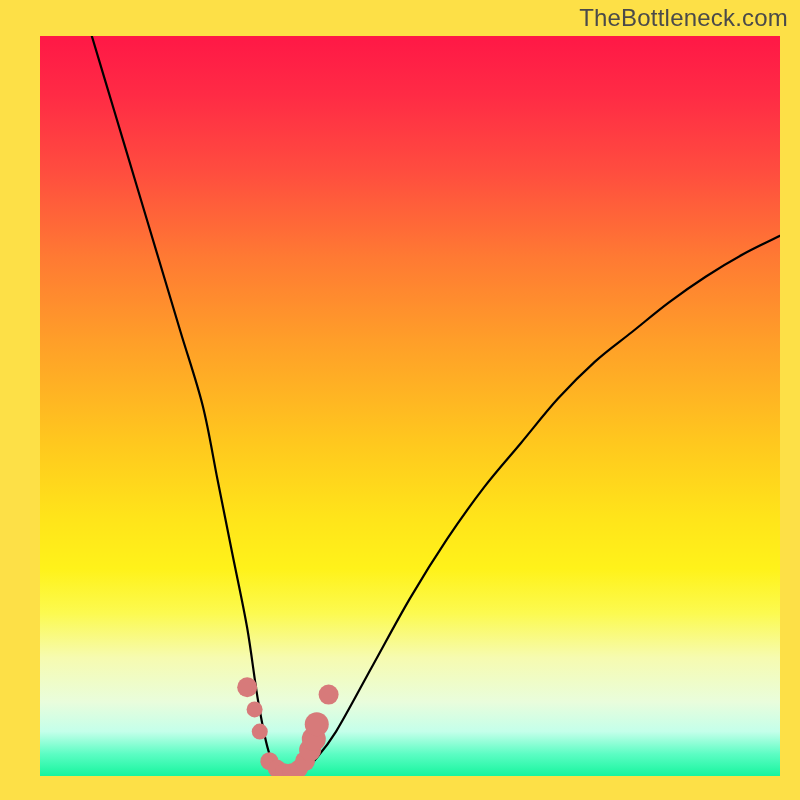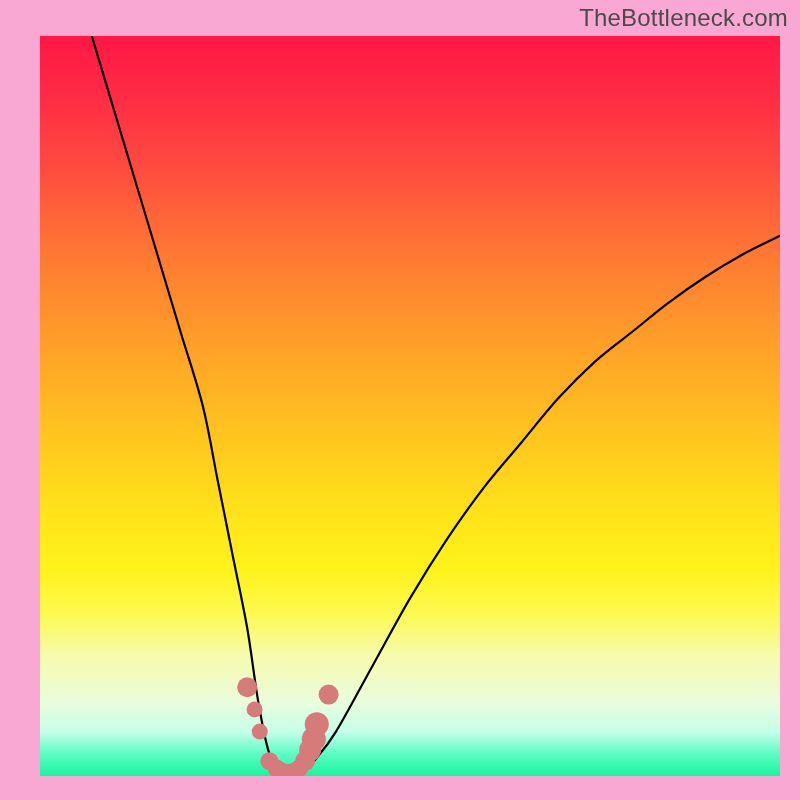--- a/index.html
+++ b/index.html
@@ -8,21 +8,21 @@
     width: 800px;
     height: 800px;
     overflow: hidden;
     background: #000;
     font-family: Arial, Helvetica, sans-serif;
   }
   .frame {
     position: relative;
     width: 800px;
     height: 800px;
-    background: #f9a8d4;
+    background: #fde047;
   }
   .watermark {
     position: absolute;
     top: 4px;
     right: 12px;
     color: #4a4a4a;
     font-size: 24px;
     font-weight: 500;
     letter-spacing: 0.2px;
     z-index: 10;

